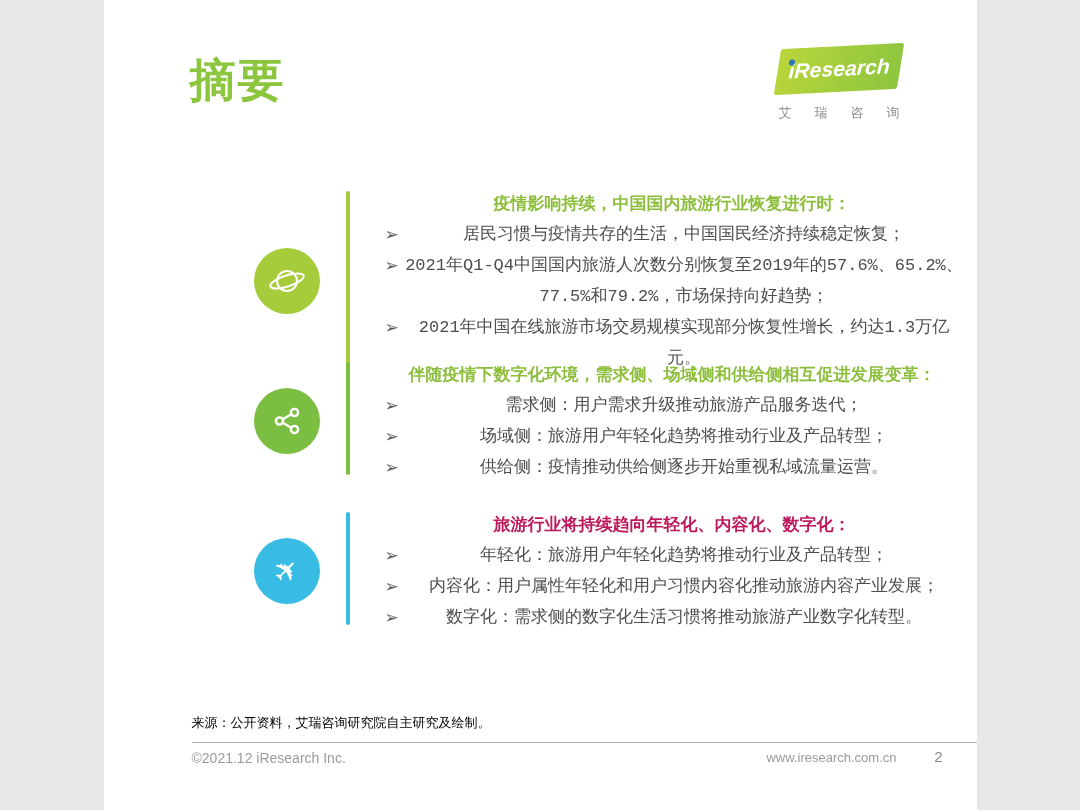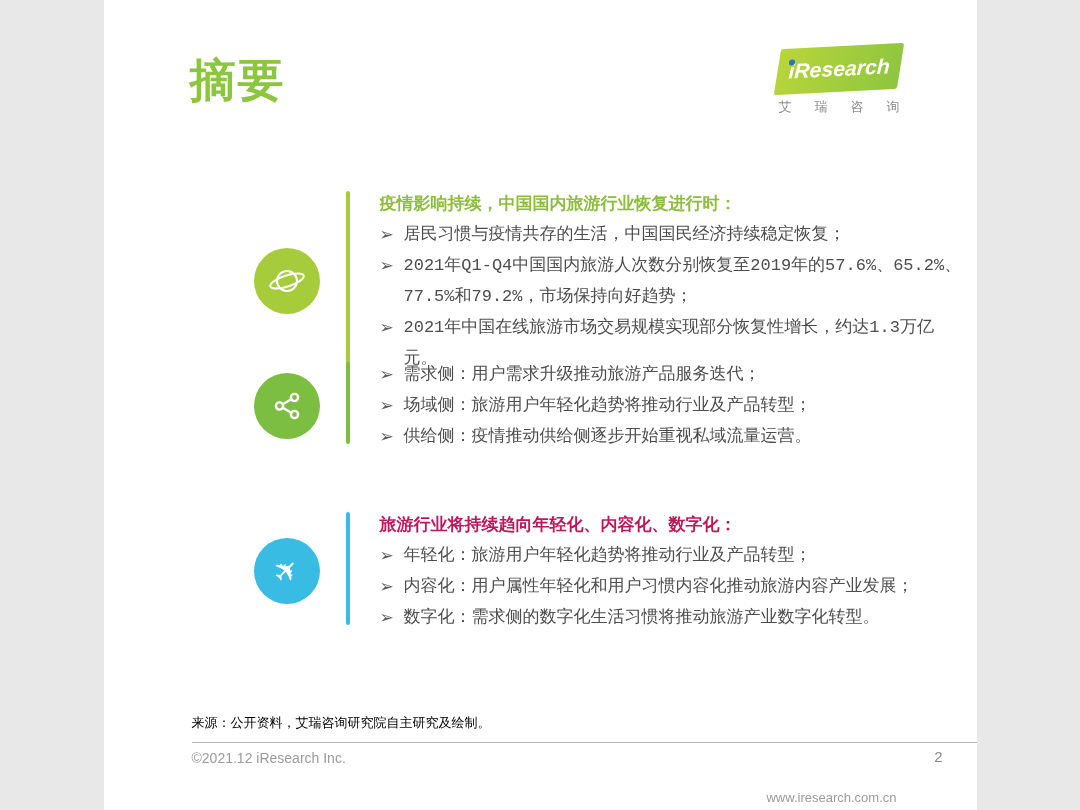--- a/index.html
+++ b/index.html
@@ -25,53 +25,53 @@
   .logo-text {
     transform:skew(6deg); color:#ffffff; font-weight:bold; font-size:21px;
     font-style:italic; white-space:nowrap;
   }
   .logo-i { position:relative; display:inline-block; }
   .logo-i::before {
     content:""; position:absolute; width:6px; height:6px; border-radius:50%;
     top:0px; left:0px; background:#2e75b6;
   }
   .logo-sub {
-    margin-top:6px; font-size:13px; color:#8c8c8c;
+    margin-top:12px; font-size:13px; color:#8c8c8c;
     letter-spacing:23px; margin-right:-23px; white-space:nowrap;
   }
 
   
   .section { position:absolute; left:150px; display:flex; }
   .icon-col { width:92px; display:flex; align-items:center; }
   .badge {
     width:66px; height:66px; border-radius:50%;
     display:flex; align-items:center; justify-content:center; flex:none;
   }
   .badge svg { display:block; }
   .plane-glyph {
     color:#ffffff; font-size:30px; transform:rotate(-45deg);
     font-family:"DejaVu Sans",sans-serif; line-height:1;
   }
   .vbar { width:4px; border-radius:2px; align-self:stretch; margin:3px 0 8px 0; }
-  .content { margin-left:30px; width:585px; font-size:17px; line-height:31px; color:#4d4d4d; }
+  .content { margin-left:30px; width:585px; font-size:17px; line-height:31px; color:#4d4d4d;text-align:center; }
   .heading { font-weight:bold; }
   ul.bullets { list-style:none; }
   ul.bullets li { display:flex; }
   .arrow { width:24px; flex:none; color:#5a5a5a; }
   .btext { flex:1;font-family:Liberation Mono, monospace; }
 
   .sec-1 { top:188px; }
   .sec-2 { top:359px; }
   .sec-3 { top:509px; }
 
   
   .source-note { position:absolute; left:88px; top:714px; font-size:13px; color:#000000; }
   .footer-rule { position:absolute; left:88px; top:742px; width:952px; height:1px; background:#b4b4b4; }
   .copyright { position:absolute; left:88px; top:750px; font-size:14px; color:#9b9b9b; }
-  .website  { position:absolute; right:80px; top:750px; font-size:13px; color:#9b9b9b;margin-top:40px; }
+  .website  { position:absolute; right:80px; top:750px; font-size:13px; color:#9b9b9b; }
   .page-num { position:absolute; right:34px; top:748px; font-size:15px; color:#8a8a8a; }
 </style>
 </head>
 <body>
 
 <div id="slide">
 
   <div class="page-title">摘要</div>
 
   <div class="logo">
@@ -117,20 +117,21 @@
           <circle cx="10.5" cy="18" r="3.6"></circle>
           <circle cx="25.5" cy="9.5" r="3.6"></circle>
           <circle cx="25.5" cy="26.5" r="3.6"></circle>
           <line x1="13.8" y1="16.2" x2="22.3" y2="11.3"></line>
           <line x1="13.8" y1="19.8" x2="22.3" y2="24.7"></line>
         </svg>
       </div>
     </div>
     <div class="vbar" style="background-color: rgb(124, 190, 65);"></div>
     <div class="content">
+      <div class="heading" style="color: rgb(140, 190, 59);">伴随疫情下数字化环境，需求侧、场域侧和供给侧相互促进发展变革：</div>
       <ul class="bullets">
         <li>
             <span class="arrow">➢</span>
             <span class="btext">需求侧：用户需求升级推动旅游产品服务迭代；</span>
           </li>
         <li>
             <span class="arrow">➢</span>
             <span class="btext">场域侧：旅游用户年轻化趋势将推动行业及产品转型；</span>
           </li>
         <li>

